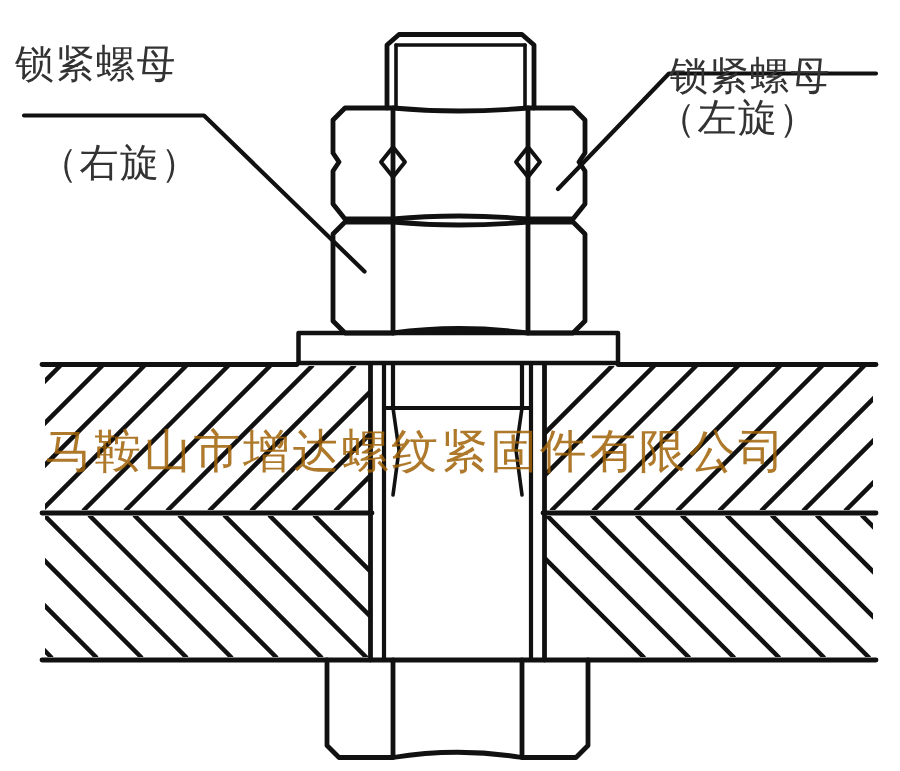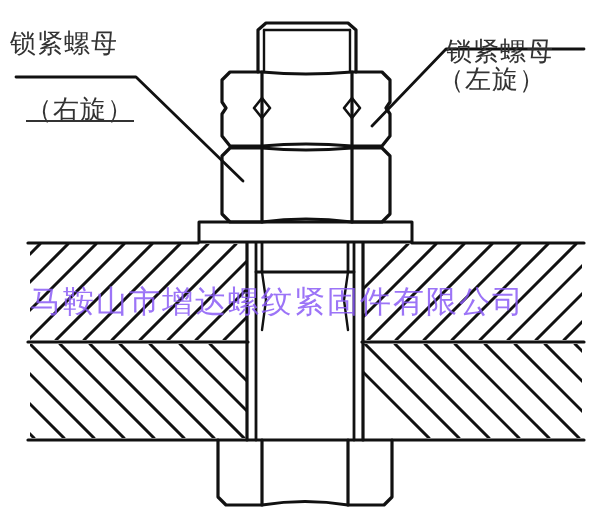--- a/index.html
+++ b/index.html
@@ -1,19 +1,19 @@
 <!DOCTYPE html>
 <html><head>
   <meta charset="utf-8">
   <style>
     html, body { margin: 0; padding: 0; background: #ffffff; }
     body { width: 600px; height: 514px; overflow: hidden; position: relative; font-family: "DejaVu Sans", sans-serif; }
     .canvas { position: absolute; left: 0; top: 0; width: 600px; height: 514px; }
     .label { position: absolute; color: #333333; font-size: 26px; letter-spacing: 1px; white-space: nowrap; line-height: 1; }
-    .watermark { position: absolute; left: 30px; top: 286px; color: #8b5cf6; font-size: 31px; letter-spacing: 2px; white-space: nowrap; line-height: 1; opacity: 0.85; }
+    .watermark { position: absolute; left: 30px; top: 286px; color: #a16207; font-size: 31px; letter-spacing: 2px; white-space: nowrap; line-height: 1; opacity: 0.85; }
     svg line, svg path, svg rect, svg polyline, svg polygon { vector-effect: non-scaling-stroke; }
   </style>
 </head>
 <body>
 
 <div class="canvas">
   <svg width="600" height="514" viewBox="0 0 600 514" xmlns="http://www.w3.org/2000/svg">
     <defs>
       <clipPath id="clipTopLeft">
           <rect x="30" y="244" width="216" height="96"></rect>
@@ -134,16 +134,16 @@
 
       <polyline points="16,77 136,77 243,181" stroke-width="2.8"></polyline>
       <polyline points="584,49 446,49 372,126" stroke-width="2.8"></polyline>
     </g>
   </svg>
 </div>
 
 <div class="watermark">马鞍山市增达螺纹紧固件有限公司</div>
 
 <div class="label" style="left:10px; top:30px;">锁紧螺母</div>
-<div class="label" style="left:26px; top:96px;text-decoration:underline;">（右旋）</div>
+<div class="label" style="left:26px; top:96px;">（右旋）</div>
 
 <div class="label" style="left:446px; top:6px;margin-top:32px;">锁紧螺母</div>
 <div class="label" style="left:438px; top:66px;">（左旋）</div>
 
 </body></html>

